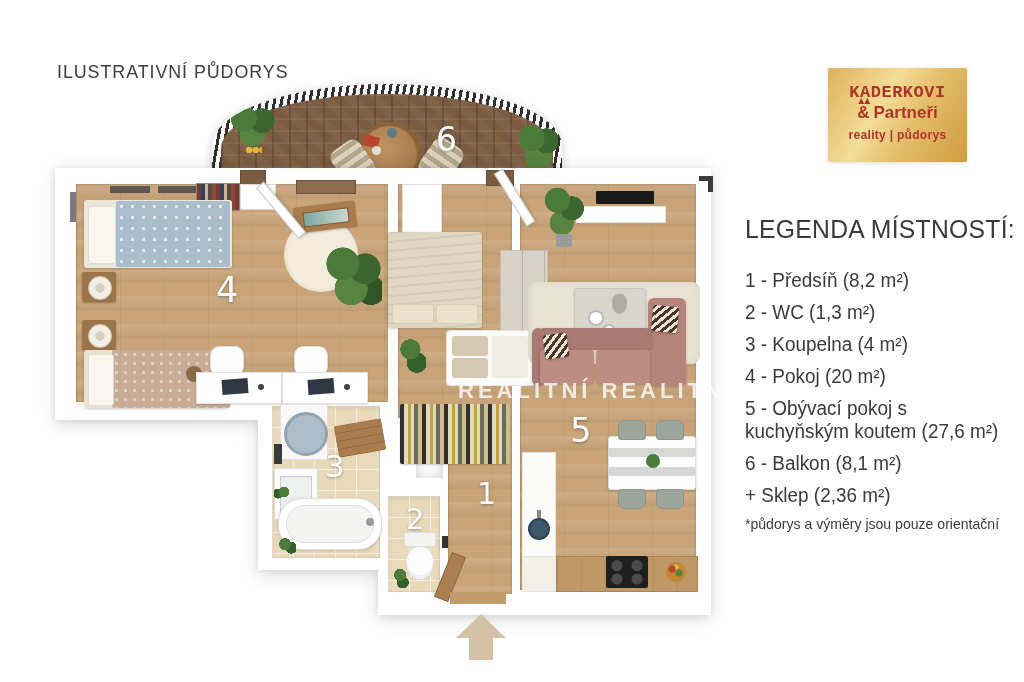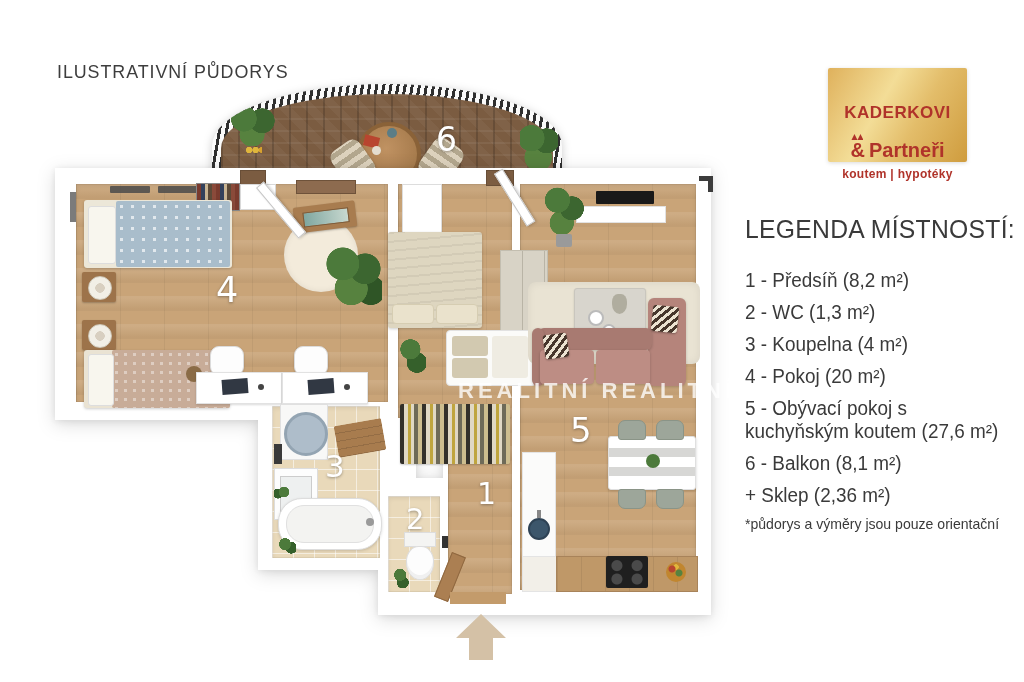--- a/index.html
+++ b/index.html
@@ -6,22 +6,22 @@
   .stage{position:relative;width:1024px;height:682px;background:#ffffff;overflow:hidden;
          font-family:"Liberation Sans",sans-serif;}
   .a{position:absolute;}
 
   
   .title{left:57px;top:61px;font-size:19px;color:#3d3d3d;letter-spacing:1px;
          transform:scaleX(.94);transform-origin:left;white-space:nowrap;}
   .logo{left:828px;top:68px;width:139px;height:94px;border-radius:2px;text-align:center;
         background:linear-gradient(120deg,#dfb15c 0%,#f3dd97 38%,#e3bd6a 62%,#cf9c3e 100%);
         box-shadow:0 1px 4px rgba(0,0,0,.15);color:#b0332a;}
-  .logo-name{margin-top:35px;font-size:17px;font-weight:800;letter-spacing:.5px;}
-  .logo-l2{font-size:20px;font-weight:800;margin-top:16px;}
+  .logo-name{margin-top:15px;font-size:17px;font-weight:800;letter-spacing:.5px;font-family:Liberation Mono, monospace;}
+  .logo-l2{font-size:17px;font-weight:800;margin-top:1px;}
   .amp{position:relative;display:inline-block;margin-right:4px;}
   .amp::before{content:"";position:absolute;top:-5px;left:1px;width:12px;height:6px;background:#b0332a;
         clip-path:polygon(0 100%,25% 0,50% 100%,50% 100%,75% 0,100% 100%);}
   .logo-tag{font-size:12px;font-weight:700;margin-top:5px;letter-spacing:.3px;}
 
   
   .legend{left:745px;top:214px;width:278px;color:#3a3a3a;}
   .legend-h{font-size:26px;letter-spacing:.3px;transform:scaleX(.95);transform-origin:left;
             margin-bottom:24px;white-space:nowrap;}
   .legend-item{font-size:19.5px;line-height:1.18;margin-bottom:9px;transform:scaleX(.97);transform-origin:left;}
@@ -231,21 +231,21 @@
 </head>
 <body>
 
 <div class="stage">
 
   <div class="a title">ILUSTRATIVNÍ PŮDORYS</div>
 
   <div class="a logo">
     <div class="logo-name">KADERKOVI</div>
     <div class="logo-l2"><span class="amp">&amp;</span><span>Partneři</span></div>
-    <div class="logo-tag">koutem | hypotéky</div>
+    <div class="logo-tag">reality | půdorys</div>
   </div>
 
   <div class="a legend">
     <div class="legend-h">LEGENDA MÍSTNOSTÍ:</div>
     <div class="legend-item">1 - Předsíň (8,2 m²)</div>
     <div class="legend-item">2 - WC (1,3 m²)</div>
     <div class="legend-item">3 - Koupelna (4 m²)</div>
     <div class="legend-item">4 - Pokoj (20 m²)</div>
     <div class="legend-item">5 - Obývací pokoj s kuchyňským koutem (27,6 m²)</div>
     <div class="legend-item">6 - Balkon (8,1 m²)</div>

